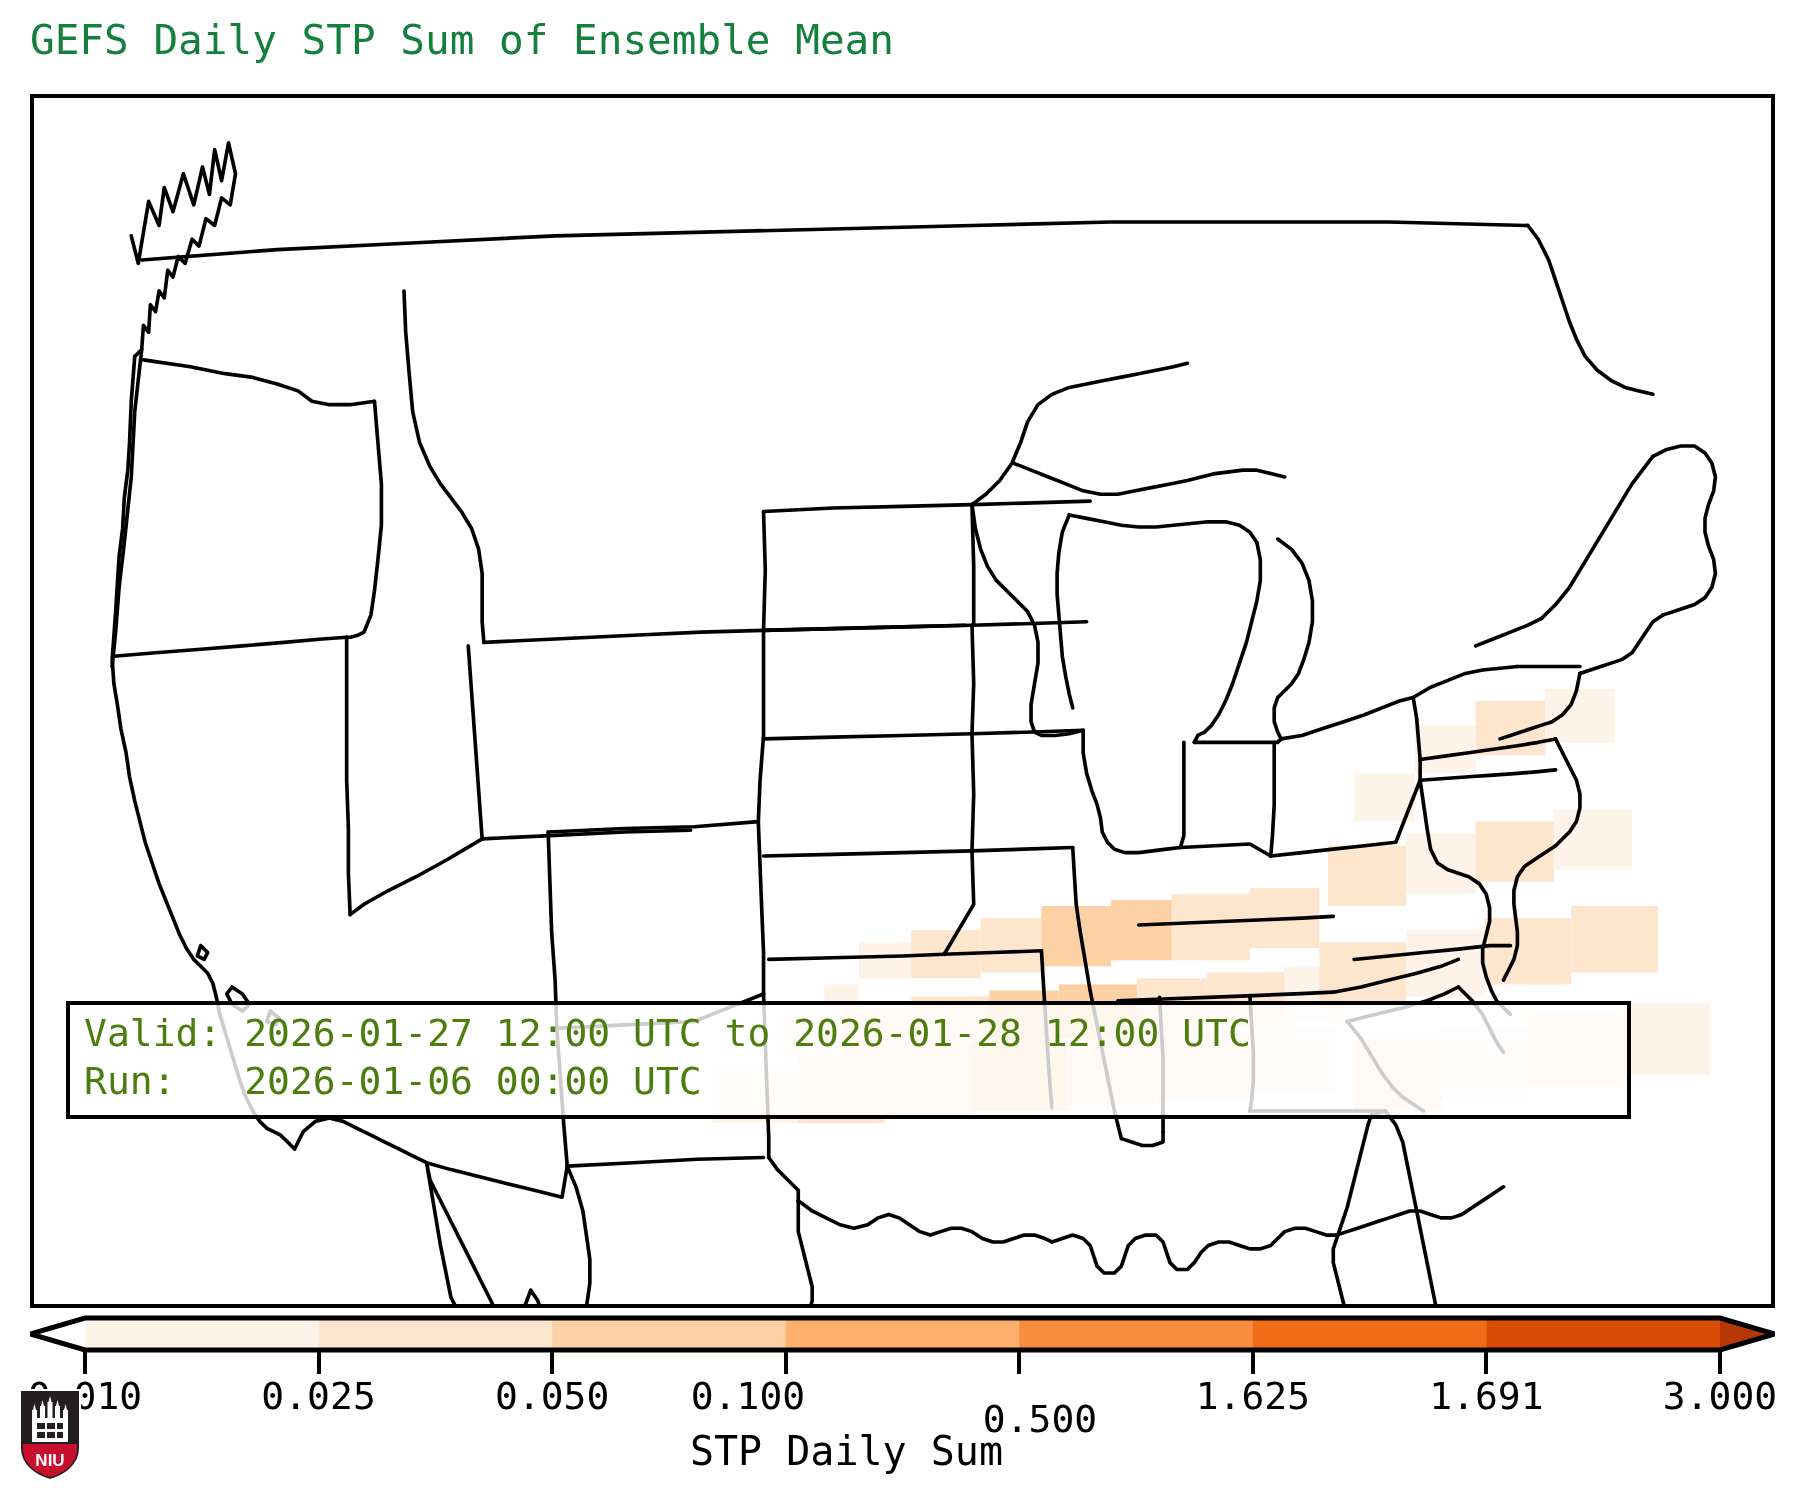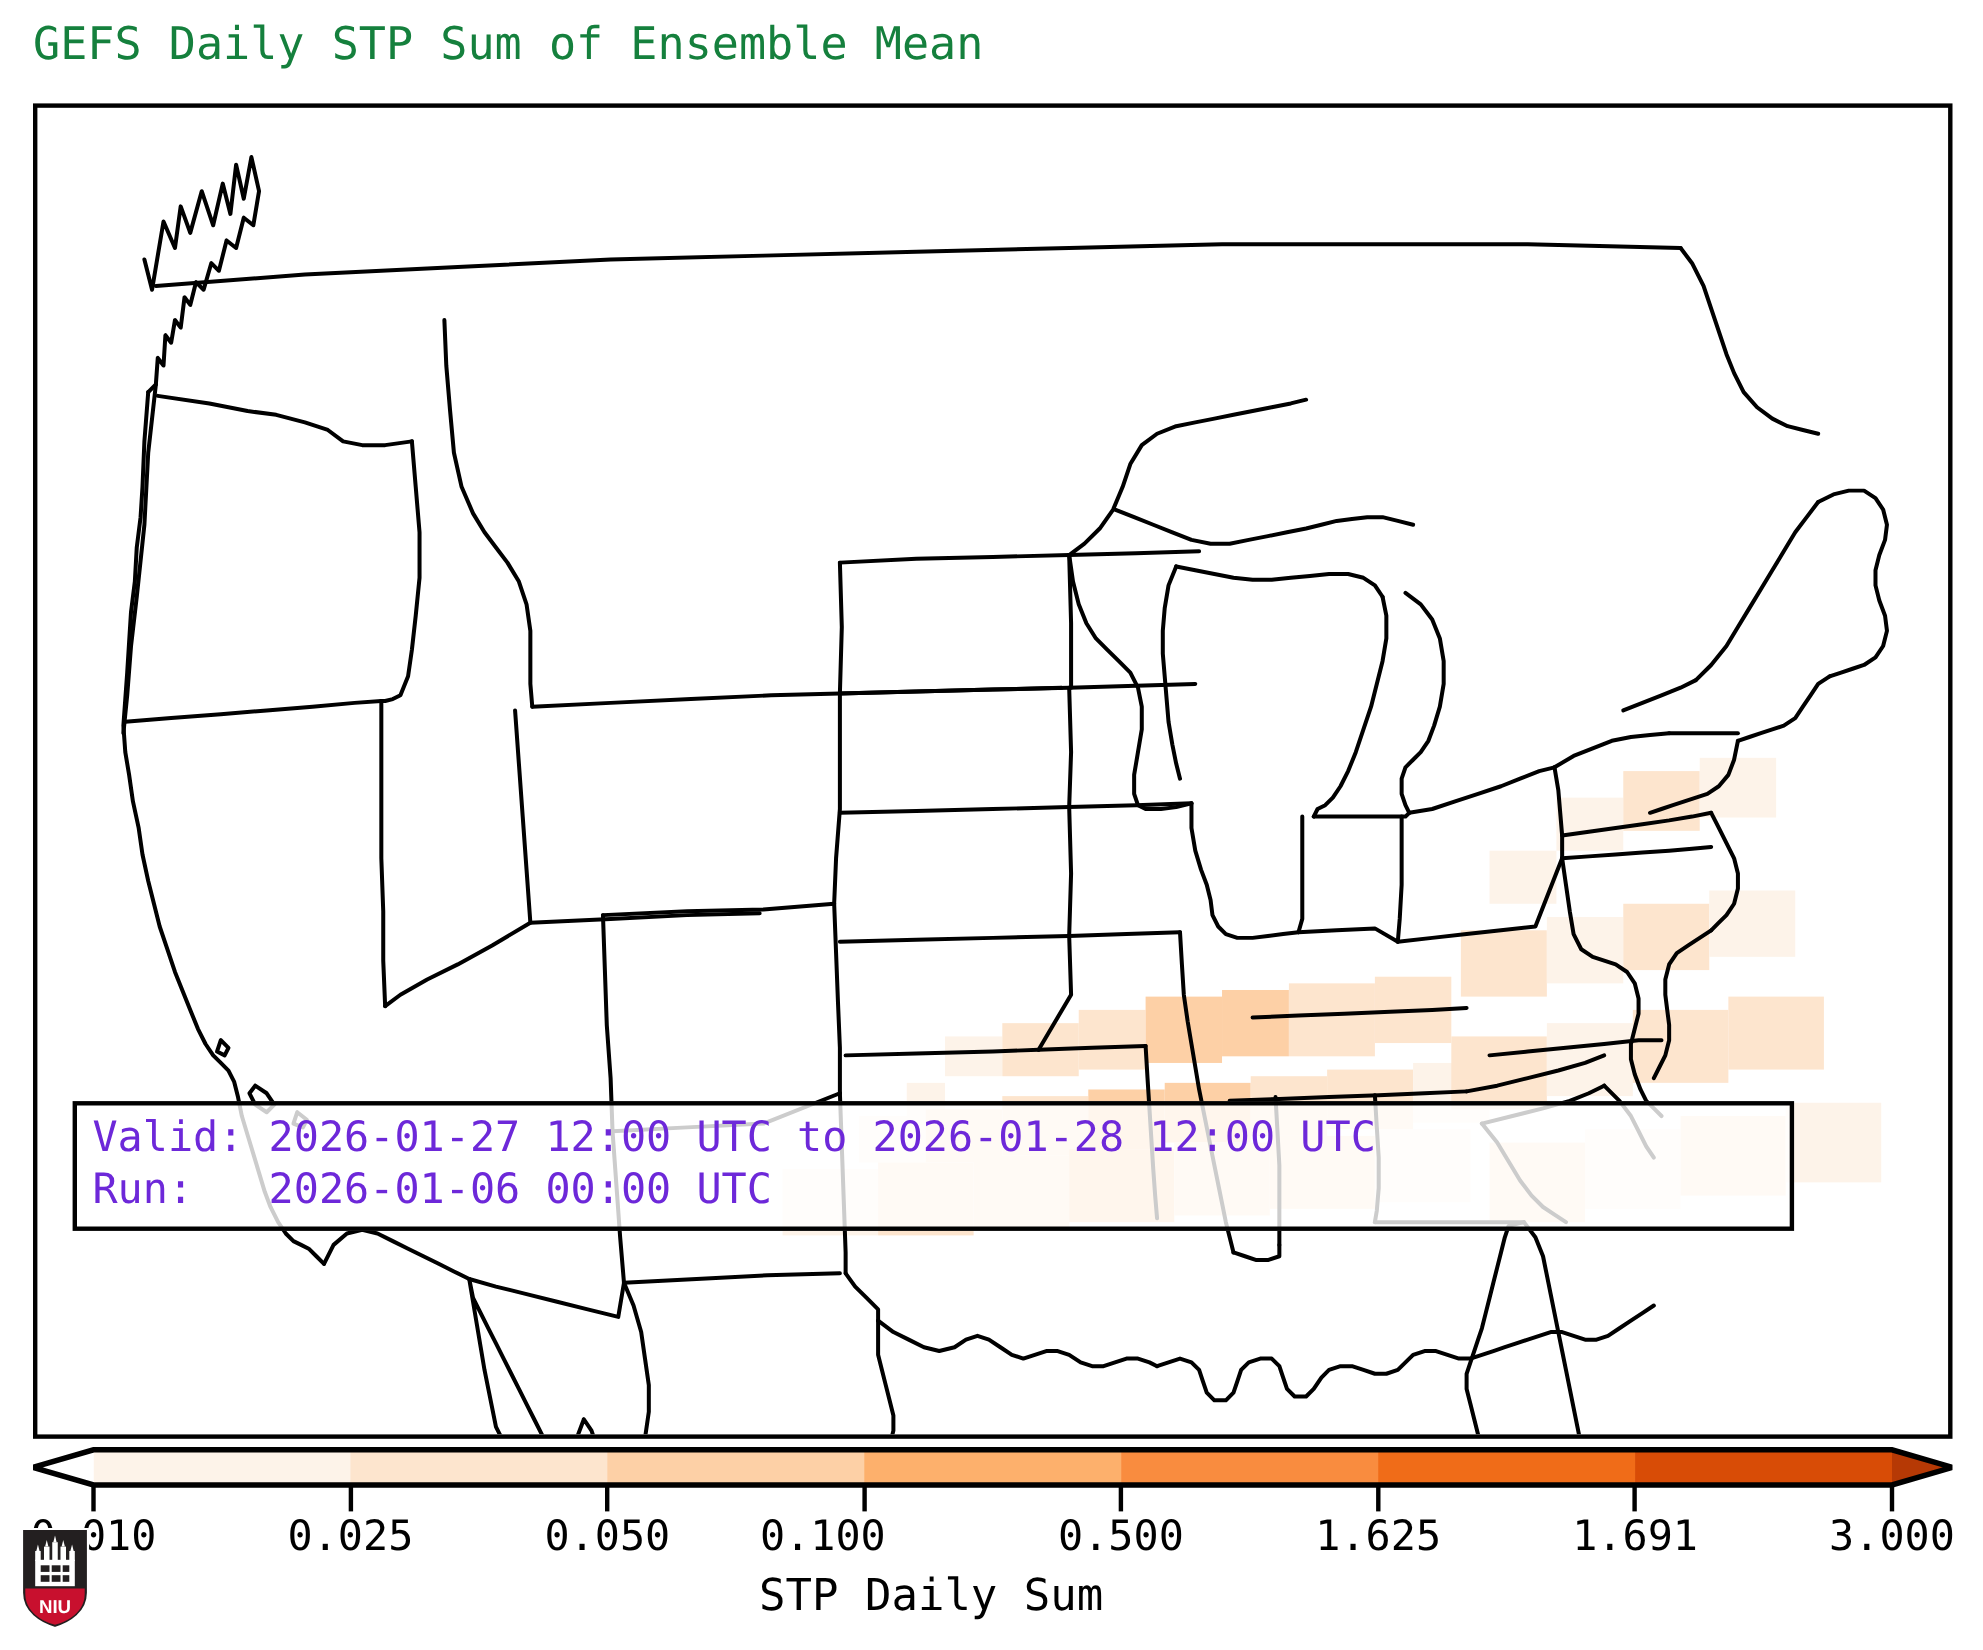--- a/index.html
+++ b/index.html
@@ -21,21 +21,21 @@
   #map-inner{position:absolute;inset:0;}
   #map-svg, #shade-svg{position:absolute;left:0;top:0;width:100%;height:100%;}
 
   
   #info-box{
     position:absolute;left:32px;top:903px;width:1565px;height:118px;
     border:4px solid #000;background:rgba(255,255,255,0.80);
     box-sizing:border-box;z-index:6;
   }
   .info-line{
-    position:absolute;left:14px;font-size:38px;color:#6d28d9;white-space:pre;
+    position:absolute;left:14px;font-size:38px;color:#4d7c0f;white-space:pre;
     font-family:"DejaVu Sans Mono","Liberation Mono",monospace;
   }
   #info-valid{top:6px;}
   #info-run{top:54px;}
 
   
   #cb-wrap{position:absolute;left:30px;top:1312px;width:1745px;height:44px;}
   #cb-svg{position:absolute;left:0;top:0;width:1745px;height:44px;}
 
   #cb-ticks{position:absolute;left:0;top:1350px;width:1803px;height:28px;}
@@ -406,21 +406,21 @@
     <div class="cb-tickmark" style="left: 1017.29px;"></div>
     <div class="cb-tickmark" style="left: 1250.86px;"></div>
     <div class="cb-tickmark" style="left: 1484.43px;"></div>
     <div class="cb-tickmark" style="left: 1718px;"></div>
   </div>
 <div id="cb-labels">
     <div class="cb-label" style="left: 85px;">0.010</div>
     <div class="cb-label" style="left: 318.571px;">0.025</div>
     <div class="cb-label" style="left: 552.143px;">0.050</div>
     <div class="cb-label" style="left: 748px;">0.100</div>
-    <div class="cb-label" style="left: 1019px;">0.500</div>
+    <div class="cb-label" style="left: 1040px; margin-top: 23px;">0.500</div>
     <div class="cb-label" style="left: 1252.86px;">1.625</div>
     <div class="cb-label" style="left: 1486.43px;">1.691</div>
     <div class="cb-label" style="left: 1720px;">3.000</div>
   </div>
 <div id="cb-axis-label"><span>STP Daily Sum</span></div>
 
 <svg id="niu-logo" viewBox="0 0 68 96">
   <path d="M4,4 L64,4 L64,62 C64,80 48,90 34,94 C20,90 4,80 4,62 Z" fill="#231f20" stroke="#ffffff" stroke-width="2"></path>
   <path d="M7,58 L61,58 L61,63 C61,79 46,88 34,91 C22,88 7,79 7,63 Z" fill="#c8102e"></path>
   <g fill="#ffffff">

